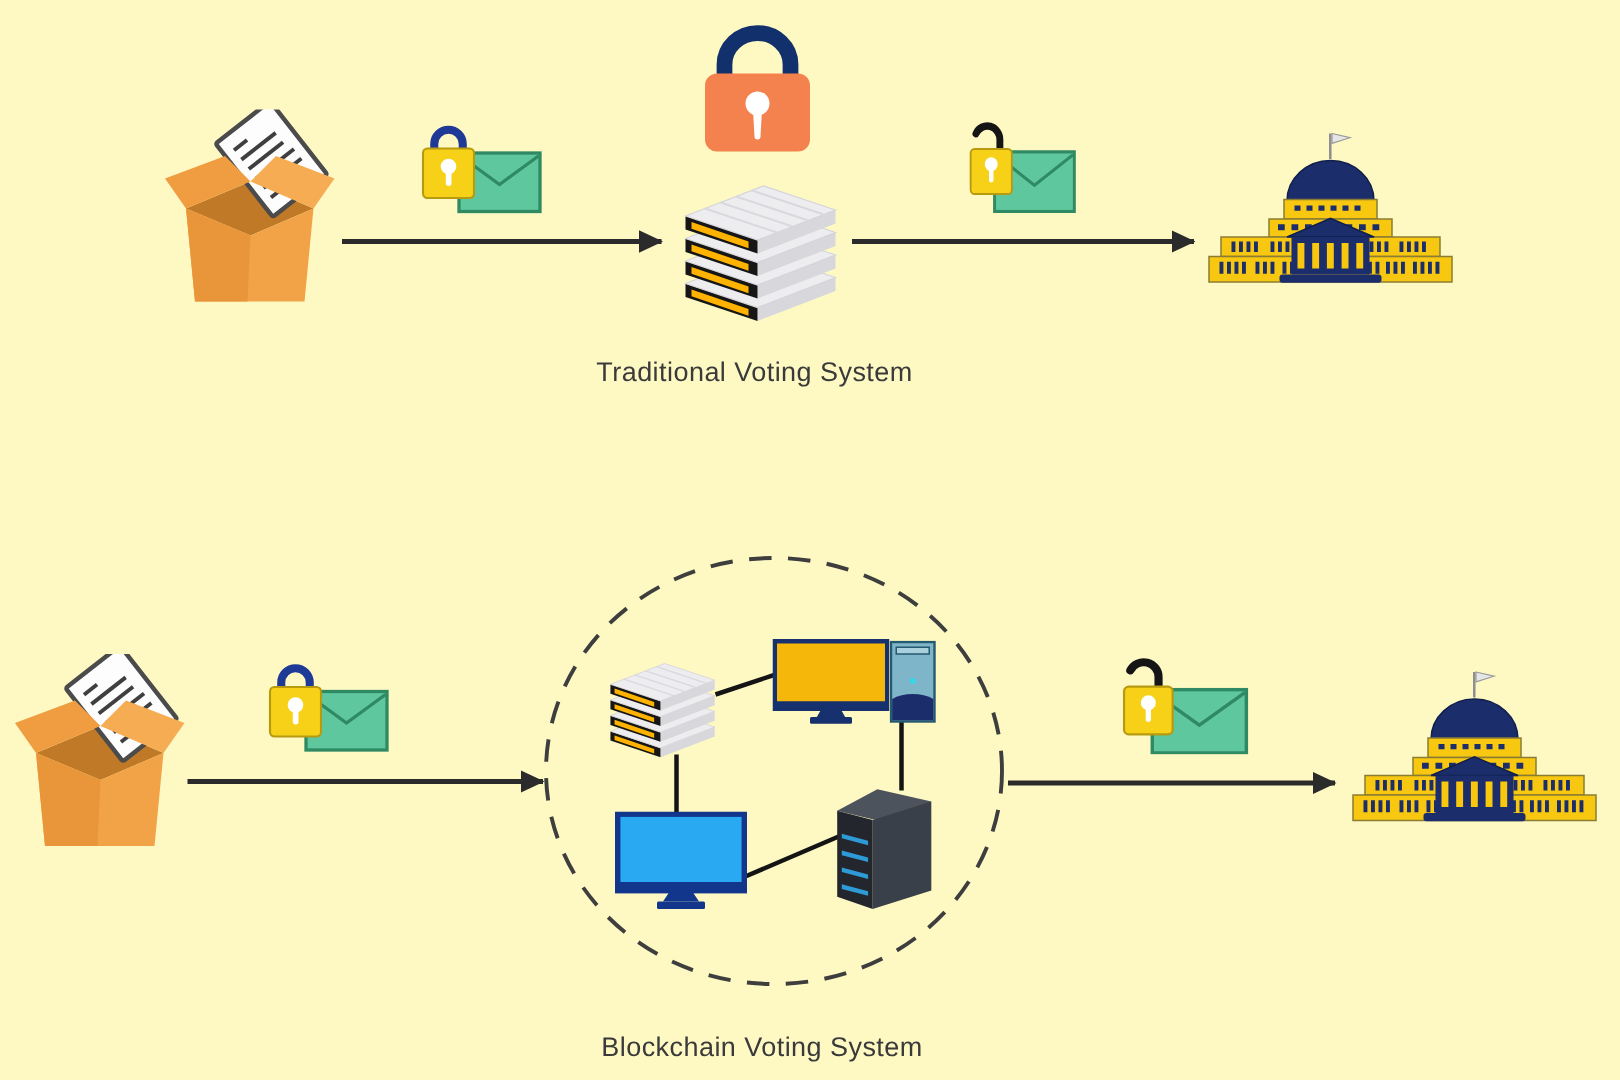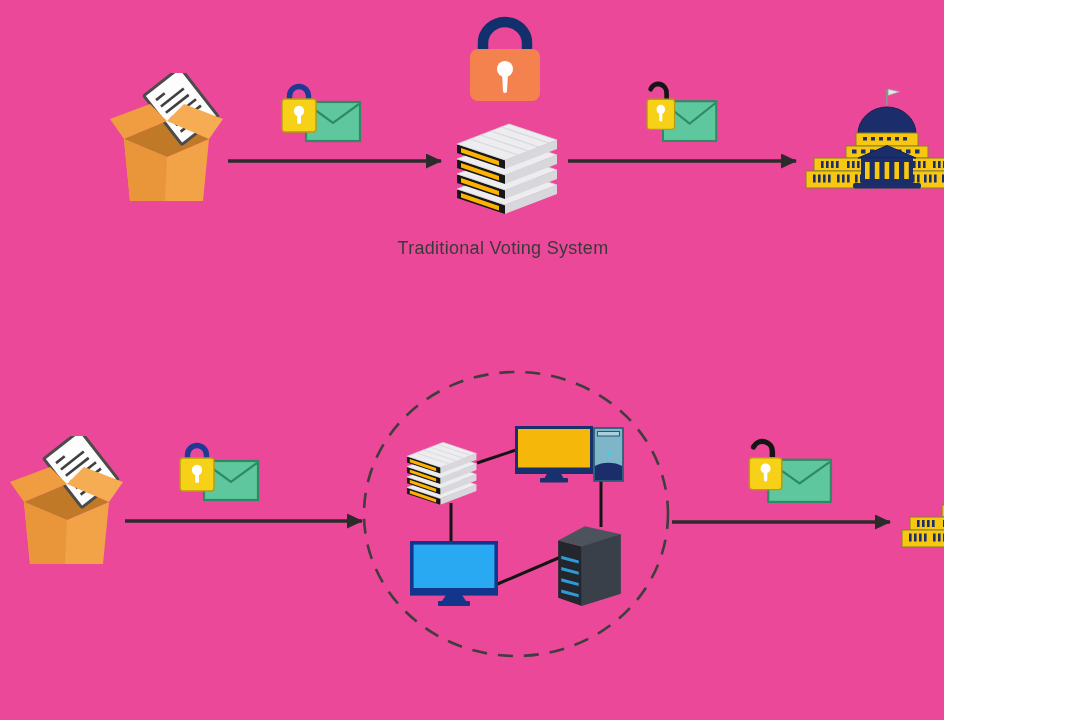--- a/index.html
+++ b/index.html
@@ -1,17 +1,17 @@
 <!DOCTYPE html>
 <html><head>
 <meta charset="utf-8">
 <style>
   html,body{margin:0;padding:0;background:#ffffff;}
   .canvas{
-    position:relative;width:944px;height:720px;background:#ec4899;
+    position:relative;width:1080px;height:720px;background:#fef9c3;
     overflow:hidden;font-family:"Liberation Sans",sans-serif;
   }
   .layer{position:absolute;left:0;top:0;width:1080px;height:720px;}
   .icon{position:absolute;display:block;}
   .diagram-label{
     position:absolute;width:310px;text-align:center;
     font-size:18px;font-weight:500;color:#3a3a3a;letter-spacing:.3px;
   }
   .defs{position:absolute;width:0;height:0;overflow:hidden;}
 </style>
@@ -265,14 +265,15 @@
   <svg class="icon" style="left:553px;top:519px;width:72px;height:90px" viewBox="0 0 70 88" preserveAspectRatio="none">
       <use href="#sym-tower-dark"></use>
     </svg>
   <svg class="icon" style="left:741px;top:433px;width:92px;height:70px" viewBox="0 0 88 68" preserveAspectRatio="none">
       <use href="#sym-envelope-unlocked"></use>
     </svg>
   <svg class="icon" style="left:896px;top:446px;width:172px;height:102px" viewBox="0 0 172 102" preserveAspectRatio="none">
       <use href="#sym-building"></use>
     </svg>
 
+  <div class="diagram-label" style="left:353px;top:688px">Blockchain Voting System</div>
 
 </div>
 
 </body></html>

